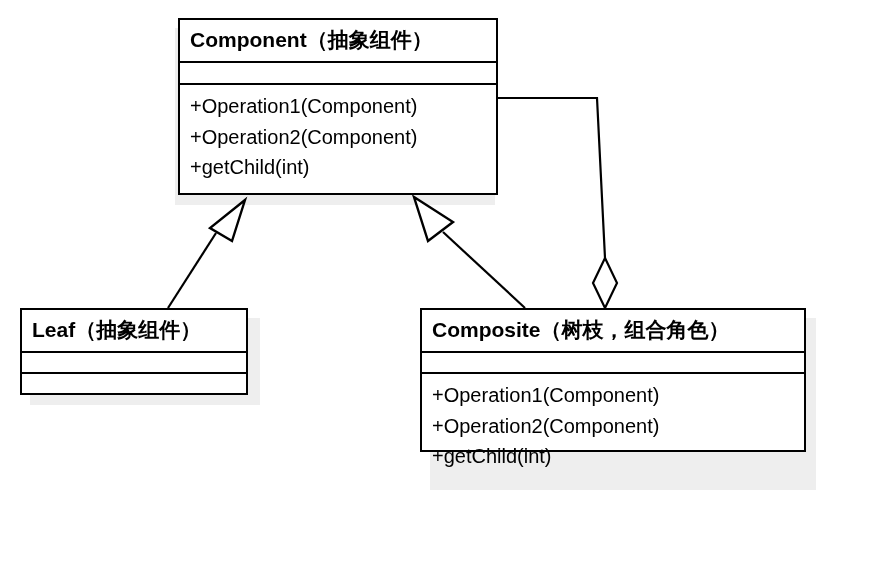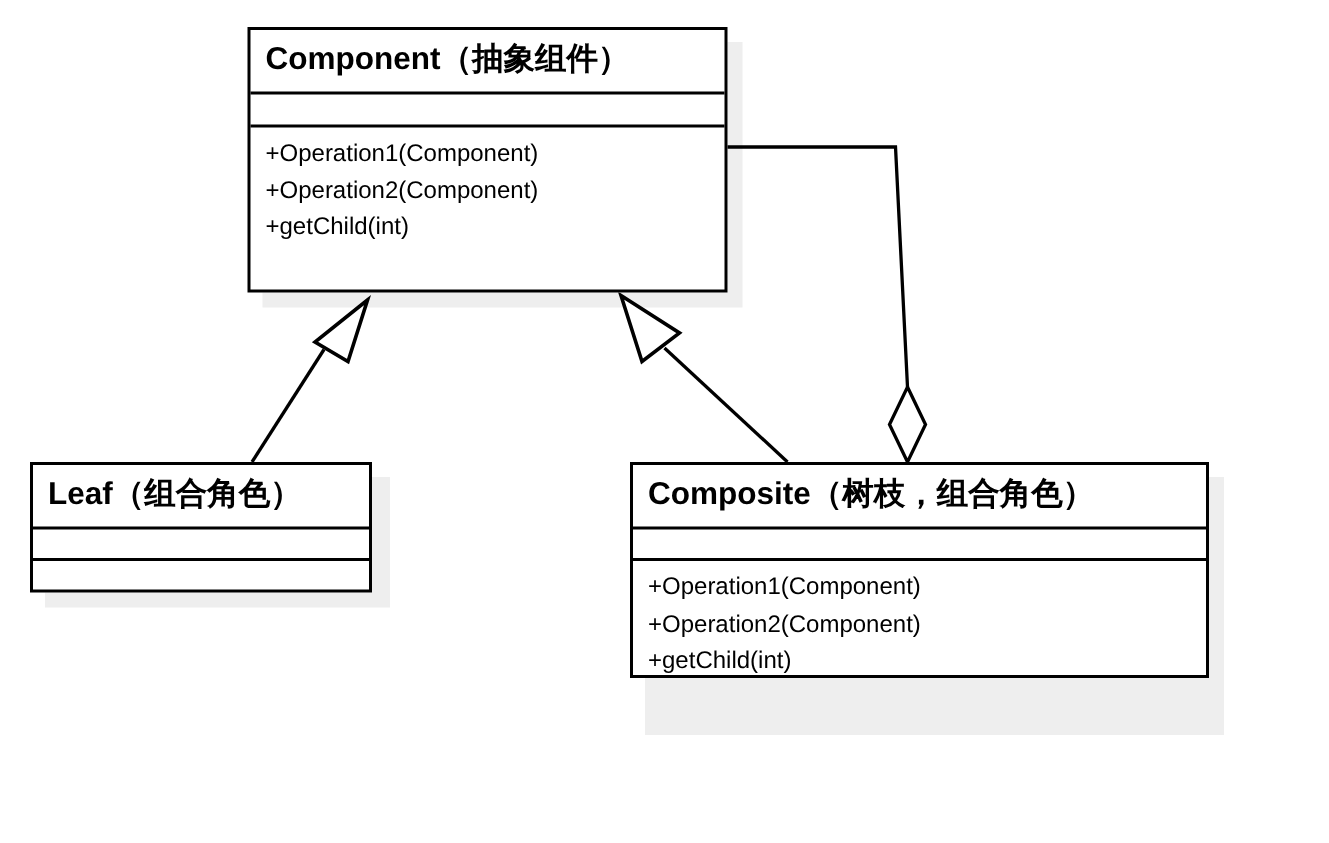--- a/index.html
+++ b/index.html
@@ -42,21 +42,21 @@
     border-top: 2px solid #000000;
   }
   .attrs-compartment {
     box-sizing: border-box;
   }
   .ops-compartment {
     box-sizing: border-box;
     padding: 6px 10px 8px 10px;
   }
   .op-line {
-    font-size: 16px;
+    font-size: 20px;
     color: #000000;
     line-height: 1.52;
     white-space: nowrap;
   }
   .empty-compartment {
     box-sizing: border-box;
   }
   svg.edges {
     position: absolute;
     left: 0;
@@ -87,32 +87,32 @@
       <line x1="525" y1="308" x2="443" y2="232" stroke="#000000" stroke-width="2.2"></line>
       <polygon points="414,197 453,222 428,241" fill="#ffffff" stroke="#000000" stroke-width="2.4" stroke-linejoin="miter"></polygon>
     </g>
 
     <g>
       <polyline points="483,98 597,98 605,258" fill="none" stroke="#000000" stroke-width="2.2" stroke-linejoin="miter"></polyline>
       <polygon points="605,258 617,283 605,308 593,283" fill="#ffffff" stroke="#000000" stroke-width="2.2" stroke-linejoin="miter"></polygon>
     </g>
   </svg>
 
-  <div class="uml-class" style="left:165px; top:18px; width:320px; height:177px;">
+  <div class="uml-class" style="left:178px; top:18px; width:320px; height:177px;">
     <div class="class-name">Component（抽象组件）</div>
     <div class="attrs-compartment divider empty-compartment" style="height:22px;"></div>
     <div class="ops-compartment divider" style="height:105px;">
       <div class="op-line">+Operation1(Component)</div>
       <div class="op-line">+Operation2(Component)</div>
       <div class="op-line">+getChild(int)</div>
     </div>
   </div>
 
   <div class="uml-class" style="left:20px; top:308px; width:228px; height:87px;">
-    <div class="class-name">Leaf（组合角色）</div>
+    <div class="class-name">Leaf（抽象组件）</div>
     <div class="attrs-compartment divider empty-compartment" style="height:21px;"></div>
     <div class="ops-compartment divider empty-compartment" style="height:17px; padding:0;"></div>
   </div>
 
   <div class="uml-class" style="left:420px; top:308px; width:386px; height:144px;">
     <div class="class-name">Composite（树枝，组合角色）</div>
     <div class="attrs-compartment divider empty-compartment" style="height:21px;"></div>
     <div class="ops-compartment divider" style="height:102px;">
       <div class="op-line">+Operation1(Component)</div>
       <div class="op-line">+Operation2(Component)</div>

